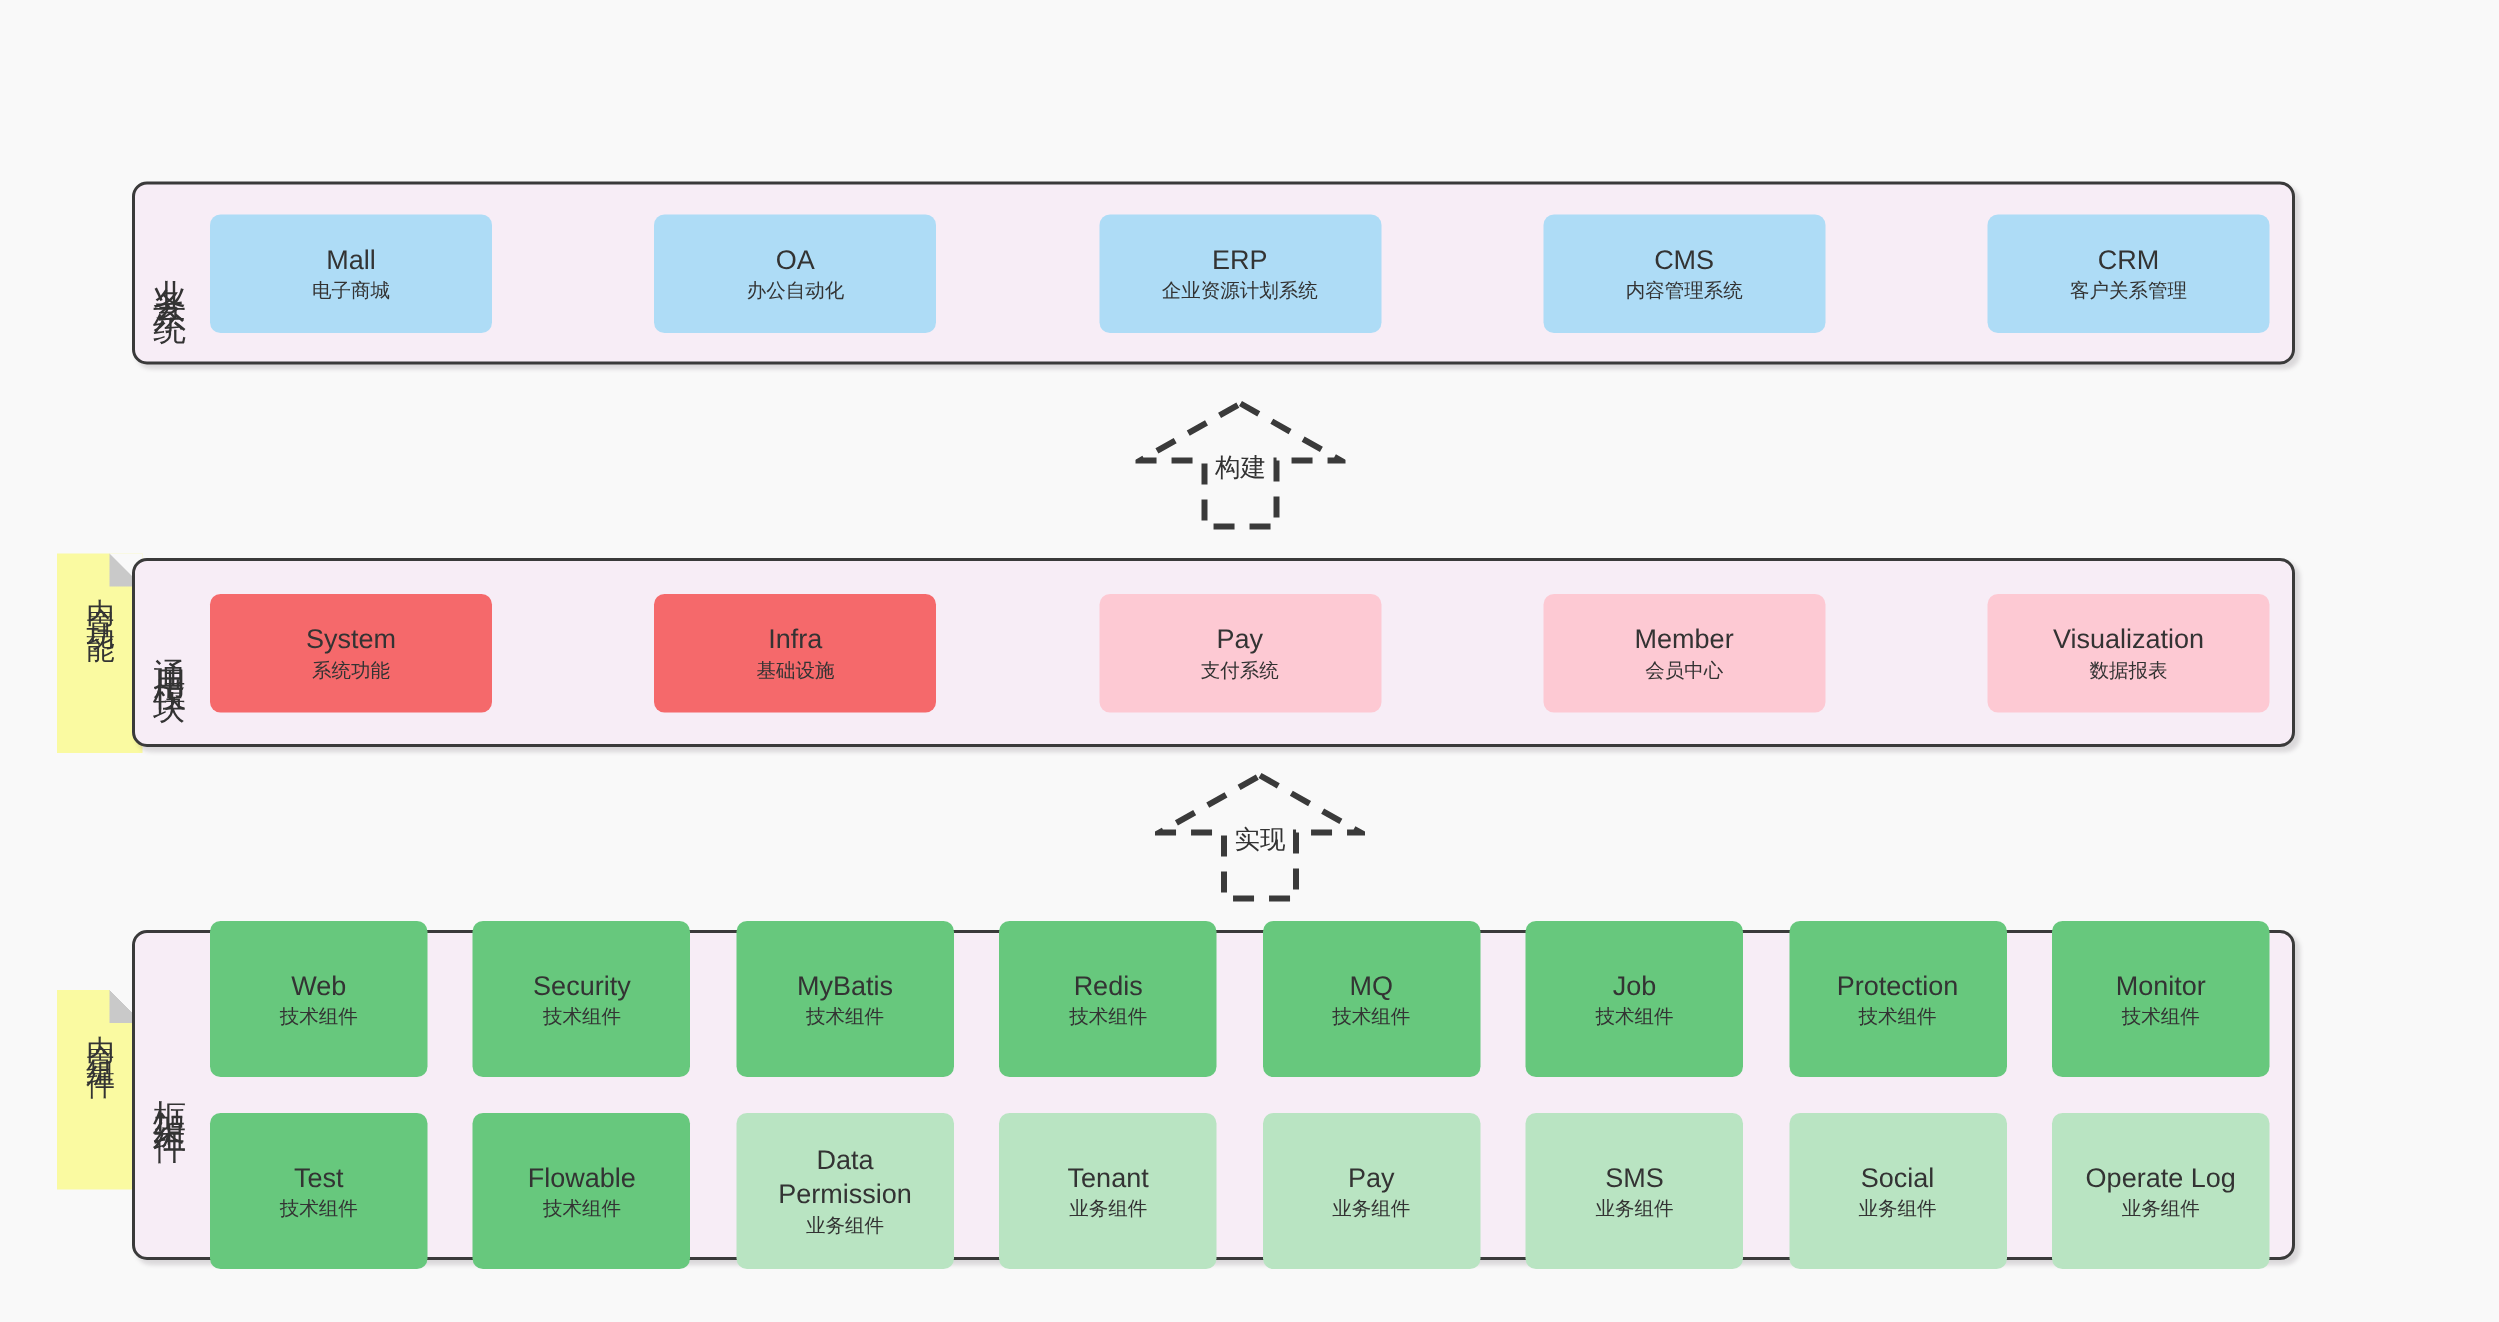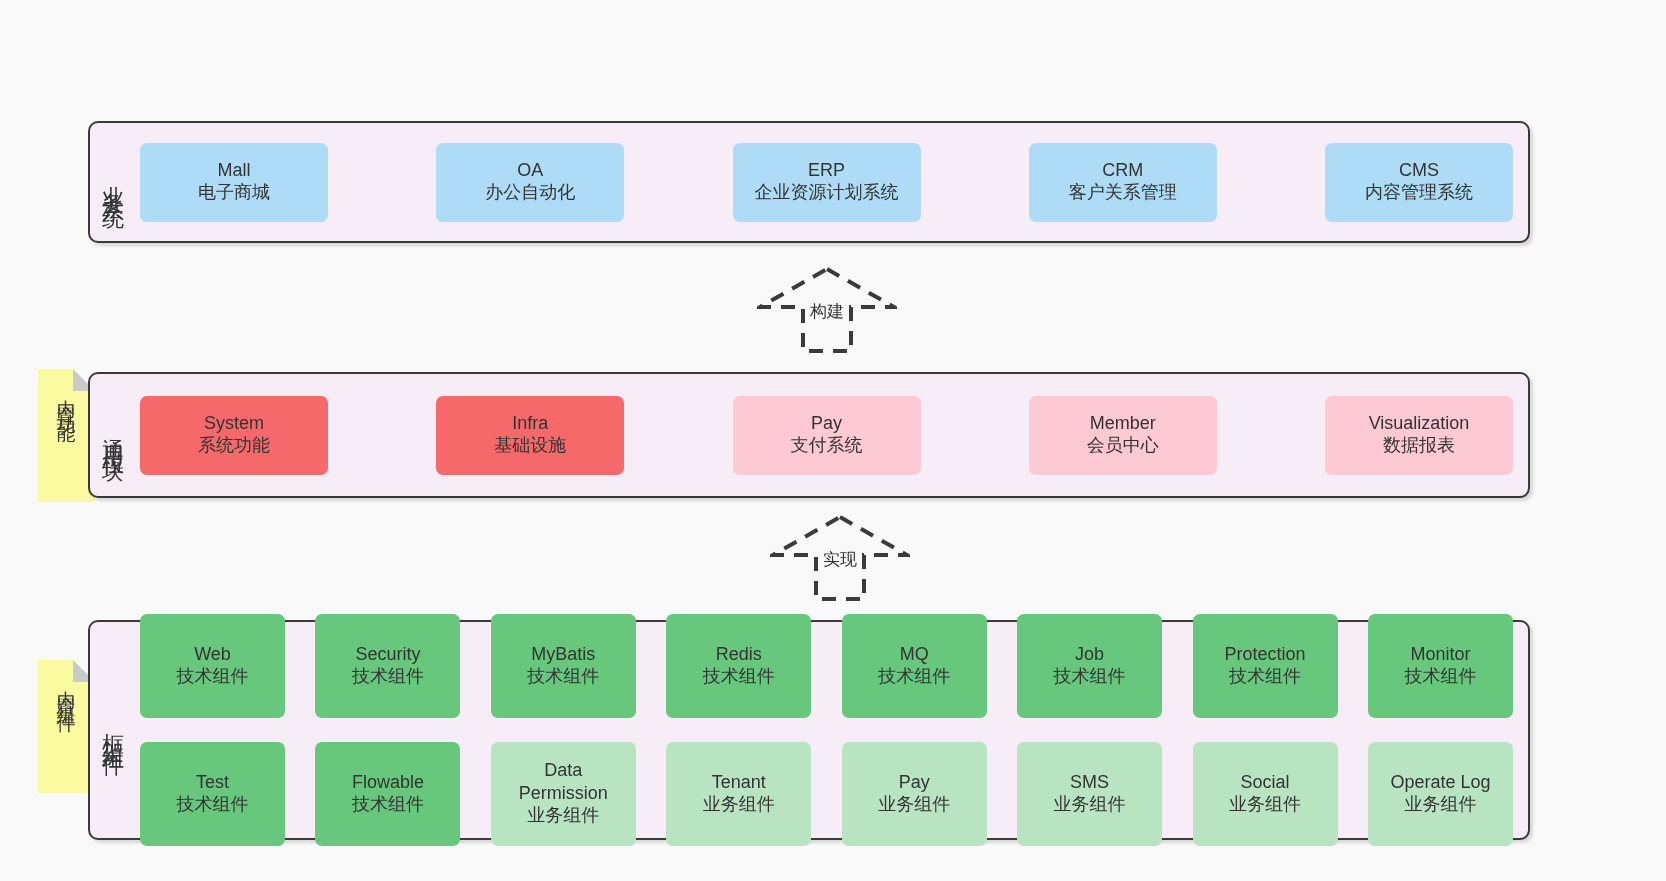--- a/index.html
+++ b/index.html
@@ -38,21 +38,21 @@
   }
   .rows { flex:1; display:flex; flex-direction:column; justify-content:center; gap:24px; }
 
   .box {
     display:flex; flex-direction:column; align-items:center; justify-content:center;
     text-align:center; border-radius:7px; color:var(--text);
   }
   .wide   { width:188px; height:79px; }
   .narrow { width:145px; height:104px; }
   .box .en { font-size:18px; line-height:1.28; }
-  .box .cn { font-size:18px; line-height:1.32;font-family:Liberation Mono, monospace; }
+  .box .cn { font-size:13px; line-height:1.32; }
   .narrow .en { max-width:112px; }
 
   .blue       { background:var(--blue,#aedcf6); }
   .red        { background:var(--red,#f5696b); }
   .pink       { background:var(--pink,#fdc9d3); }
   .green      { background:var(--green,#67c87d); }
   .lightgreen { background:var(--light-green,#b9e4c2); }
 
   
   .sticky {
@@ -110,26 +110,26 @@
       </div>
       <div class="box wide blue">
         <span class="en">OA</span>
         <span class="cn">办公自动化</span>
       </div>
       <div class="box wide blue">
         <span class="en">ERP</span>
         <span class="cn">企业资源计划系统</span>
       </div>
       <div class="box wide blue">
+        <span class="en">CMS</span>
+        <span class="cn">内容管理系统</span>
+      </div>
+      <div class="box wide blue">
         <span class="en">CRM</span>
         <span class="cn">客户关系管理</span>
-      </div>
-      <div class="box wide blue">
-        <span class="en">CMS</span>
-        <span class="cn">内容管理系统</span>
       </div>
     </div>
   </section>
 
   <div class="arrow a1">
     <svg viewBox="0 0 140 88">
       <polygon points="70,3 137,41 94,41 94,85 46,85 46,41 3,41"></polygon>
     </svg>
     <span class="arrow-label">构建</span>
   </div>

